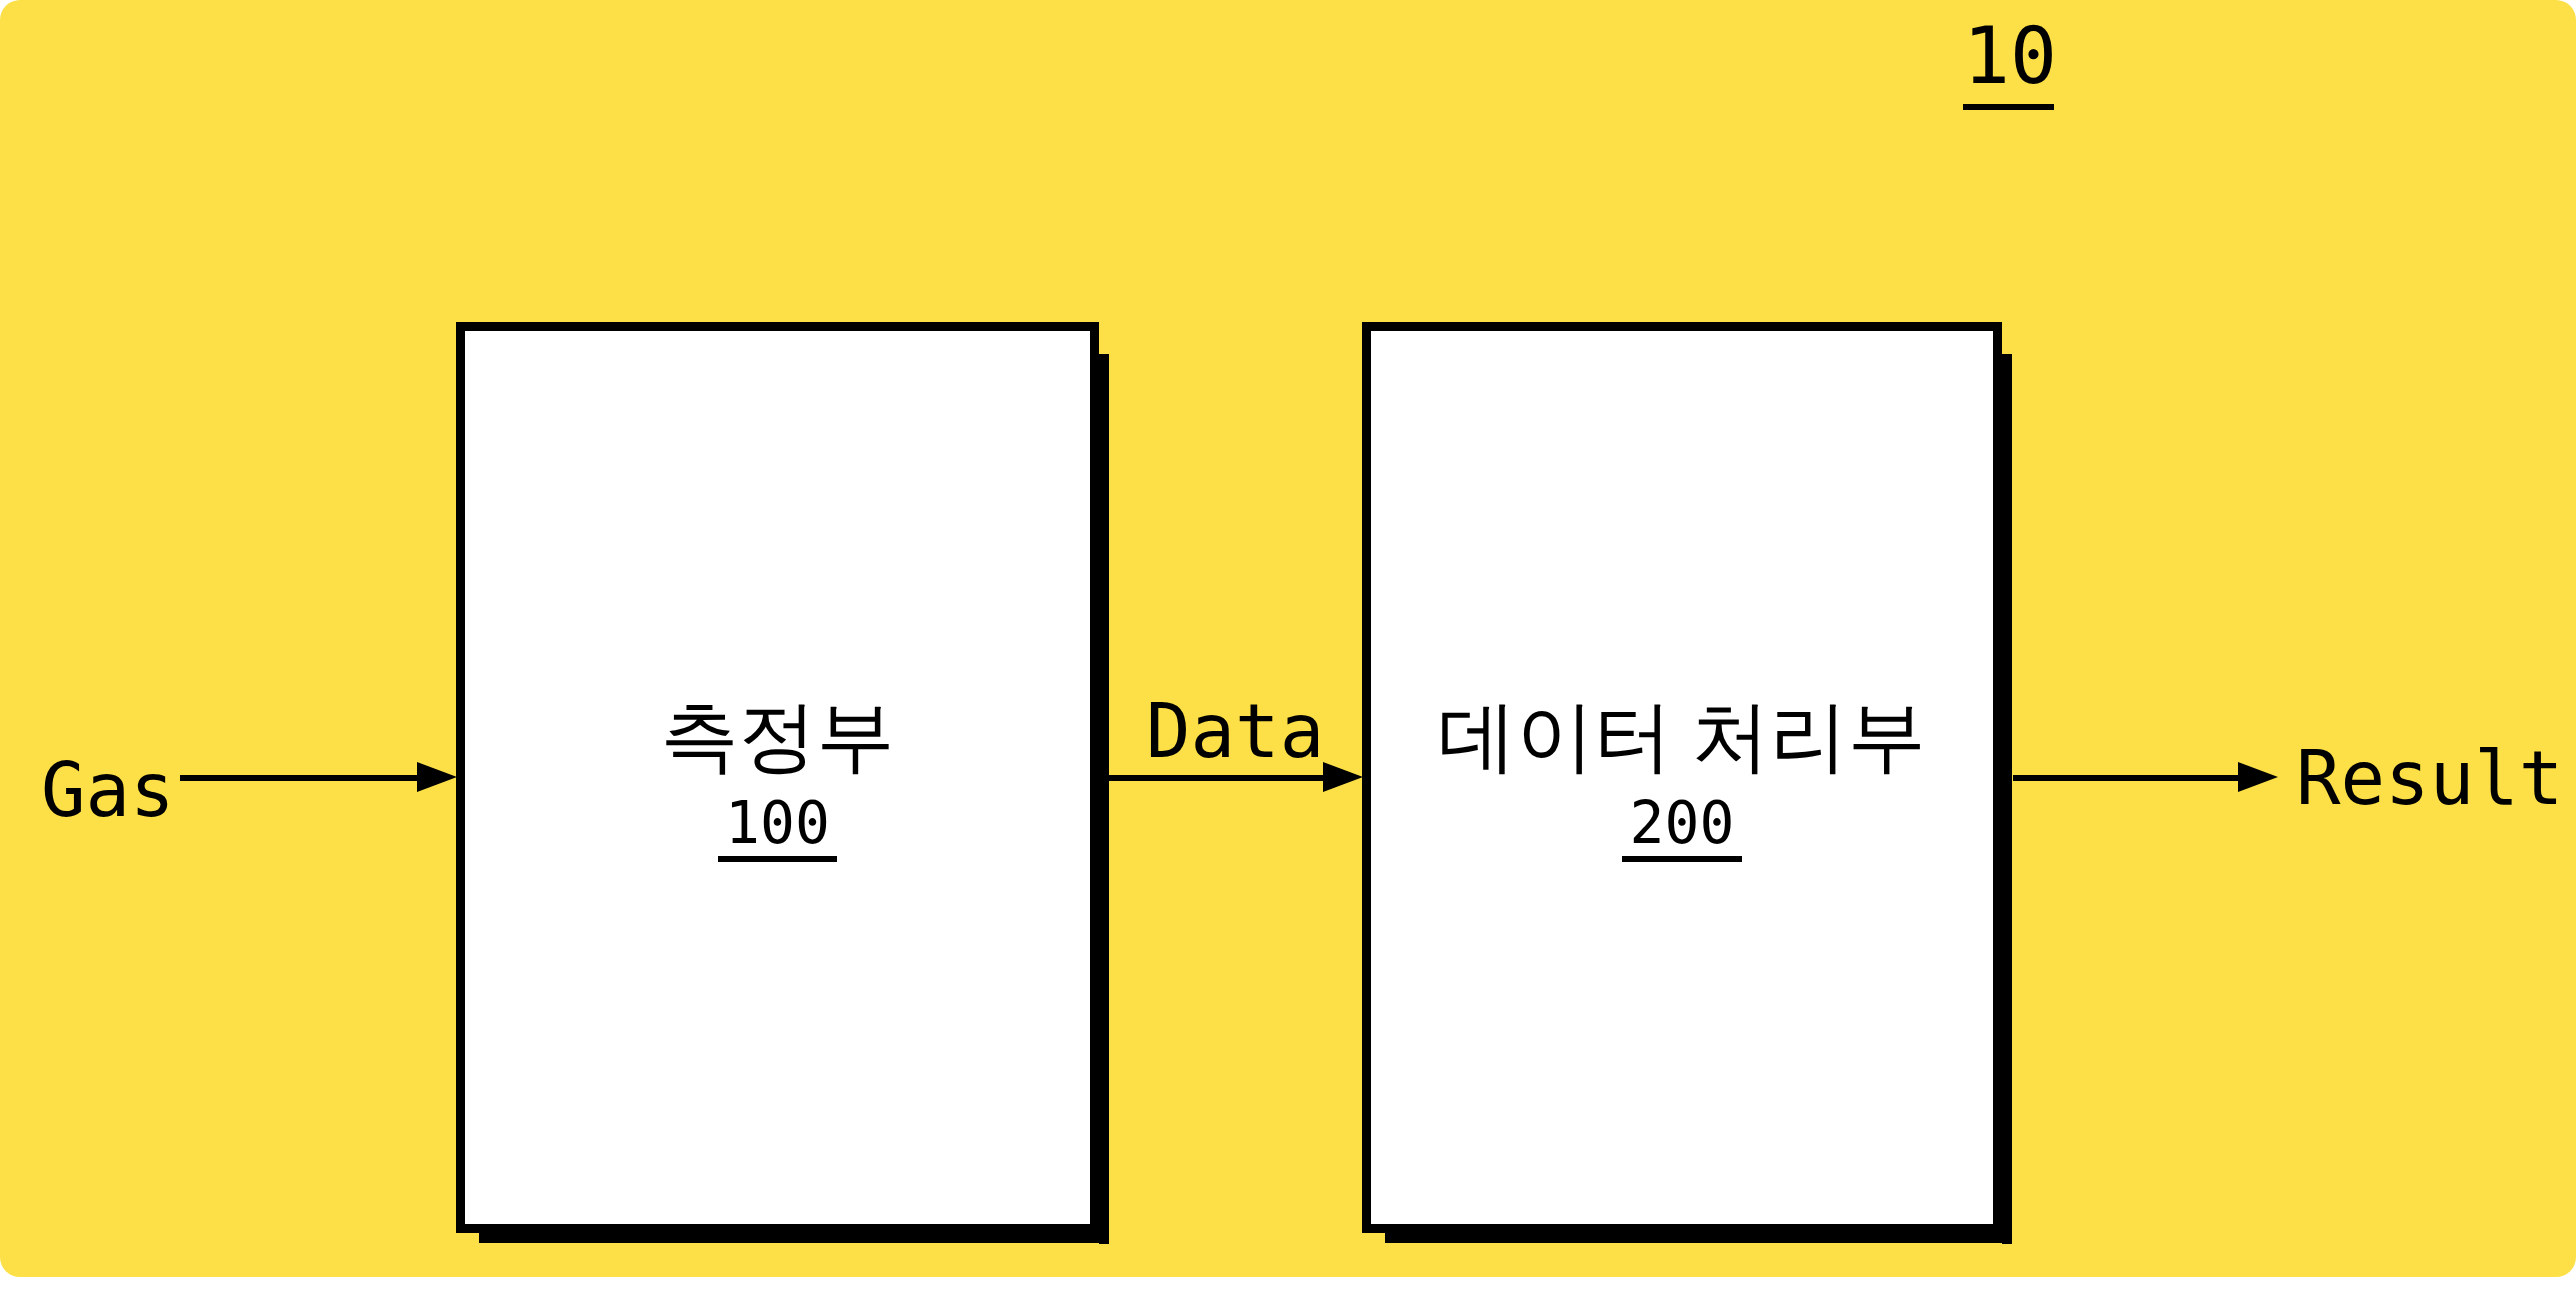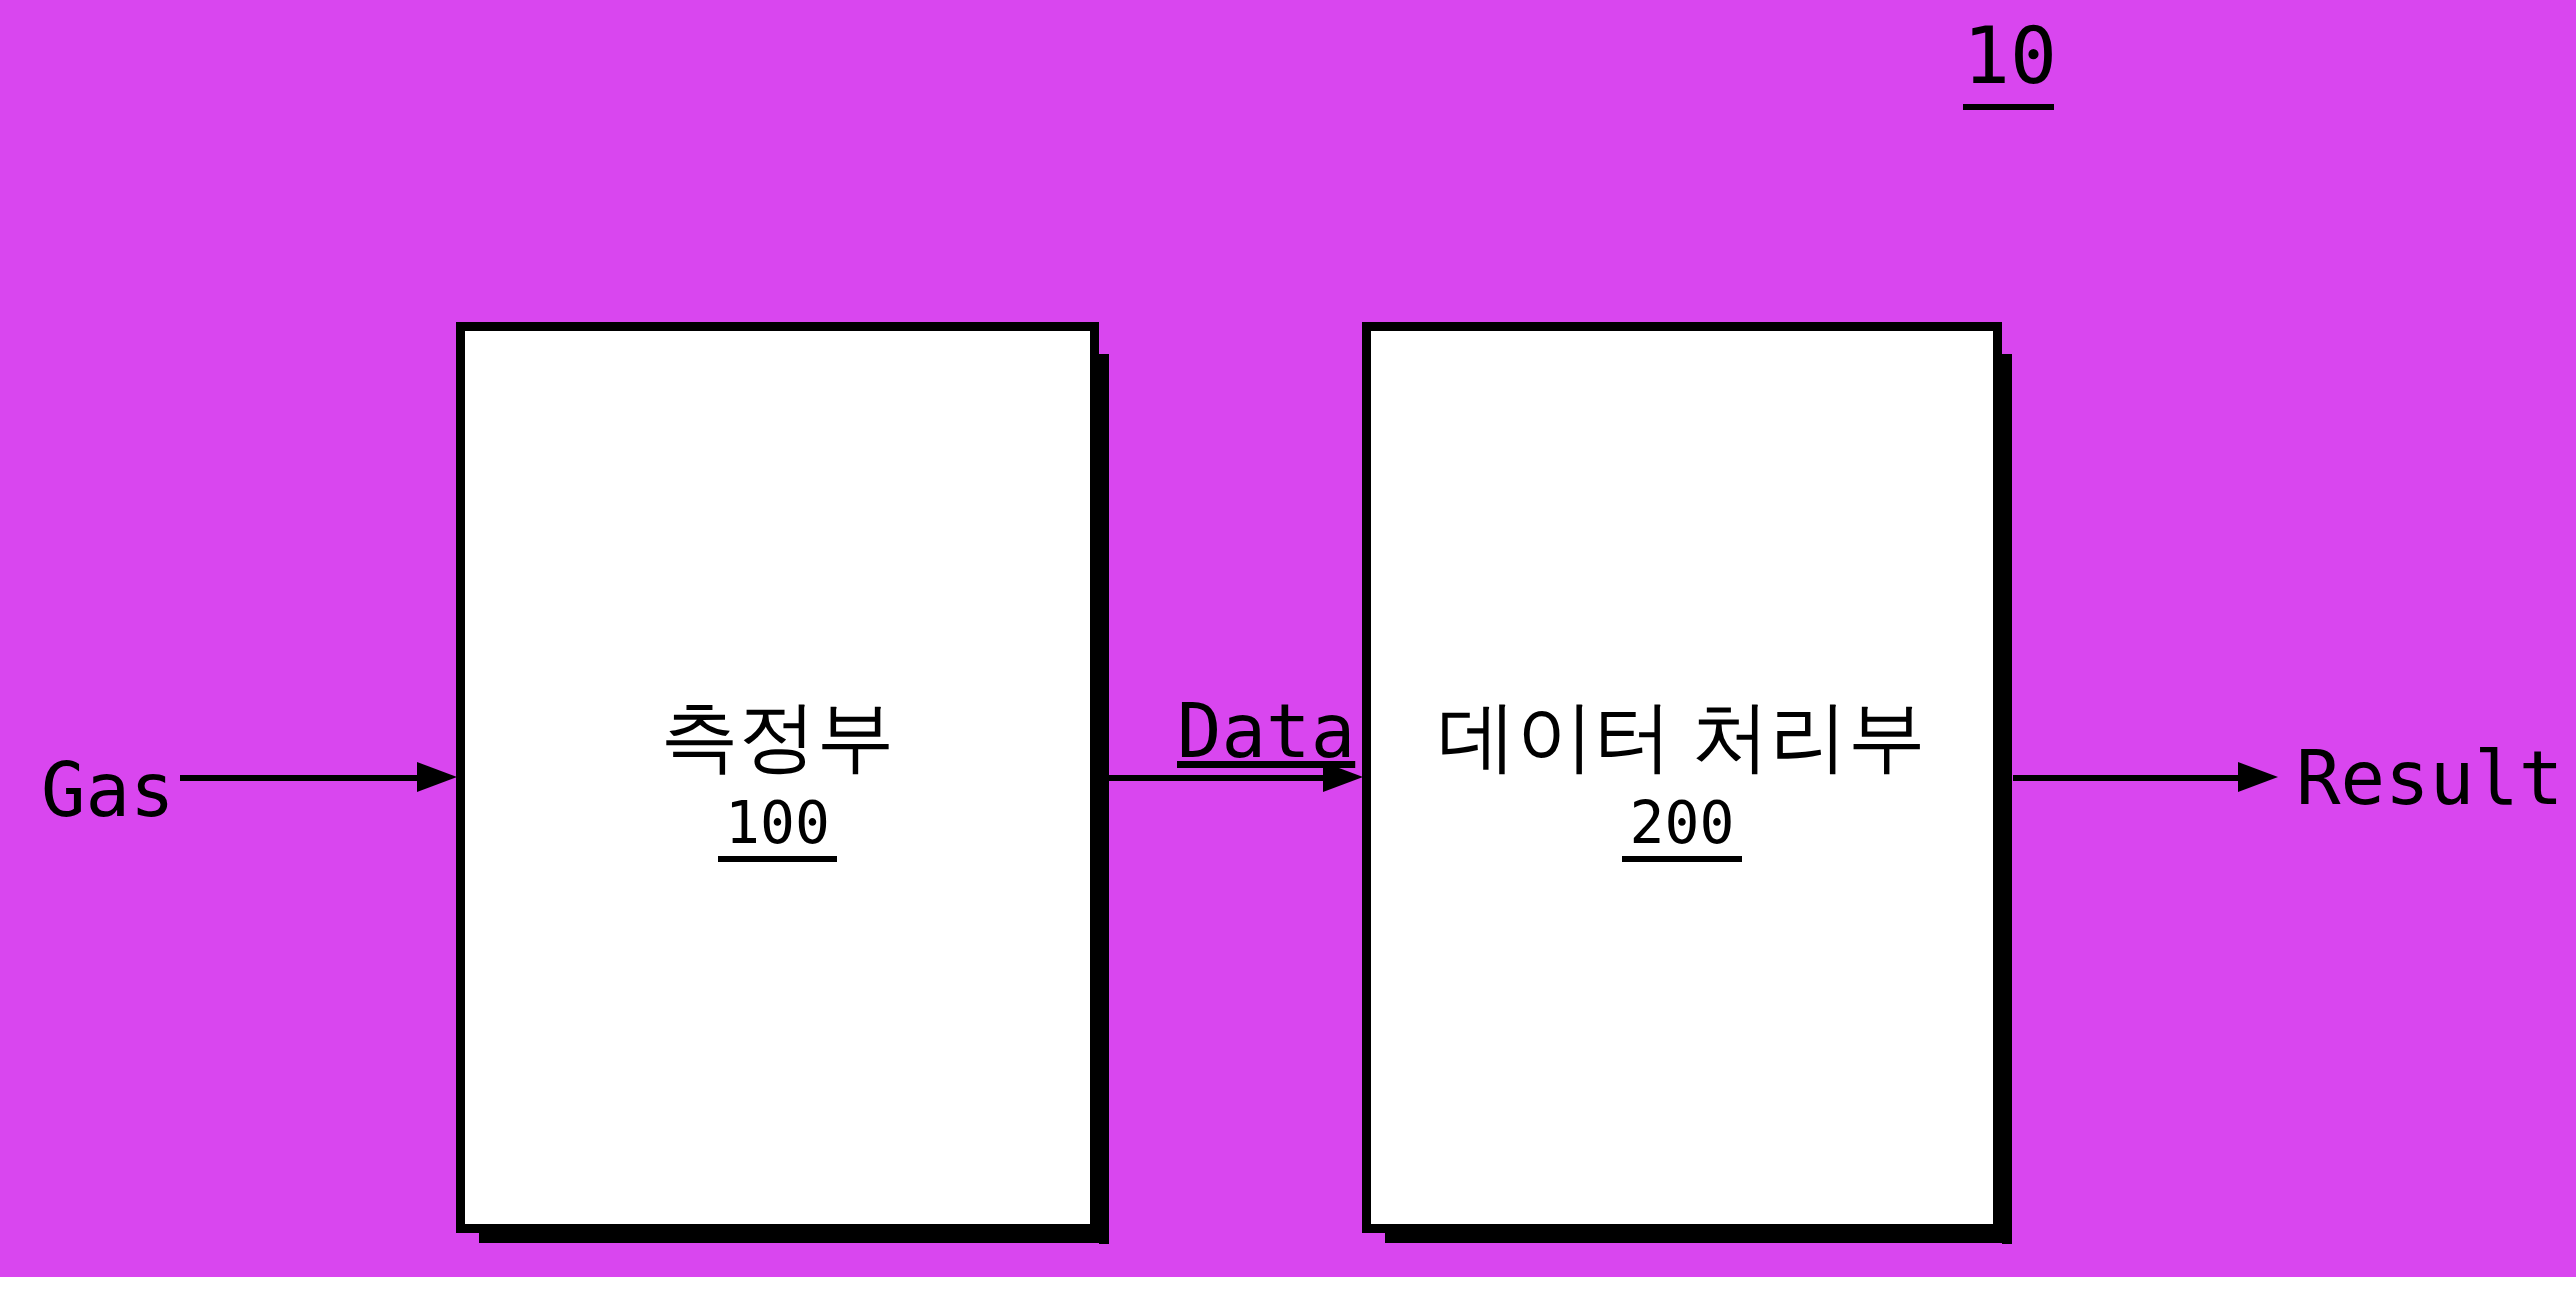--- a/index.html
+++ b/index.html
@@ -4,24 +4,25 @@
 <style>
   html, body {
     margin: 0;
     padding: 0;
     background: #ffffff;
   }
   .canvas {
     position: relative;
     width: 2576px;
     height: 1277px;
-    background: #d946ef;
+    background: #fde047;
     color: #000000;
     font-family: "DejaVu Sans Mono", monospace;
     overflow: hidden;
+    border-radius: 20px;
   }
 
   
   .fig-number {
     position: absolute;
     left: 1963px;
     top: 16.4px;
     width: 91px;
     text-align: center;
     font-size: 78px;
@@ -71,21 +72,21 @@
   .shadow-b2 { left: 1385px; top: 1233px; width: 627px; height: 10.4px; }
 
   
   .flow-label {
     position: absolute;
     font-size: 74px;
     line-height: 1;
     white-space: nowrap;
   }
   .label-gas    { left: 41px;   top: 741px; margin-top: 12px; }
-  .label-data   { left: 1177px; top: 694px; text-decoration: underline; }
+  .label-data   { left: 1146px; top: 694px; }
   .label-result { left: 2296px; top: 741px; }
 
   
   .line {
     position: absolute;
     top: 775px;
     height: 6px;
     background: #000;
   }
   .line-gas    { left: 180px;  width: 238px; }

